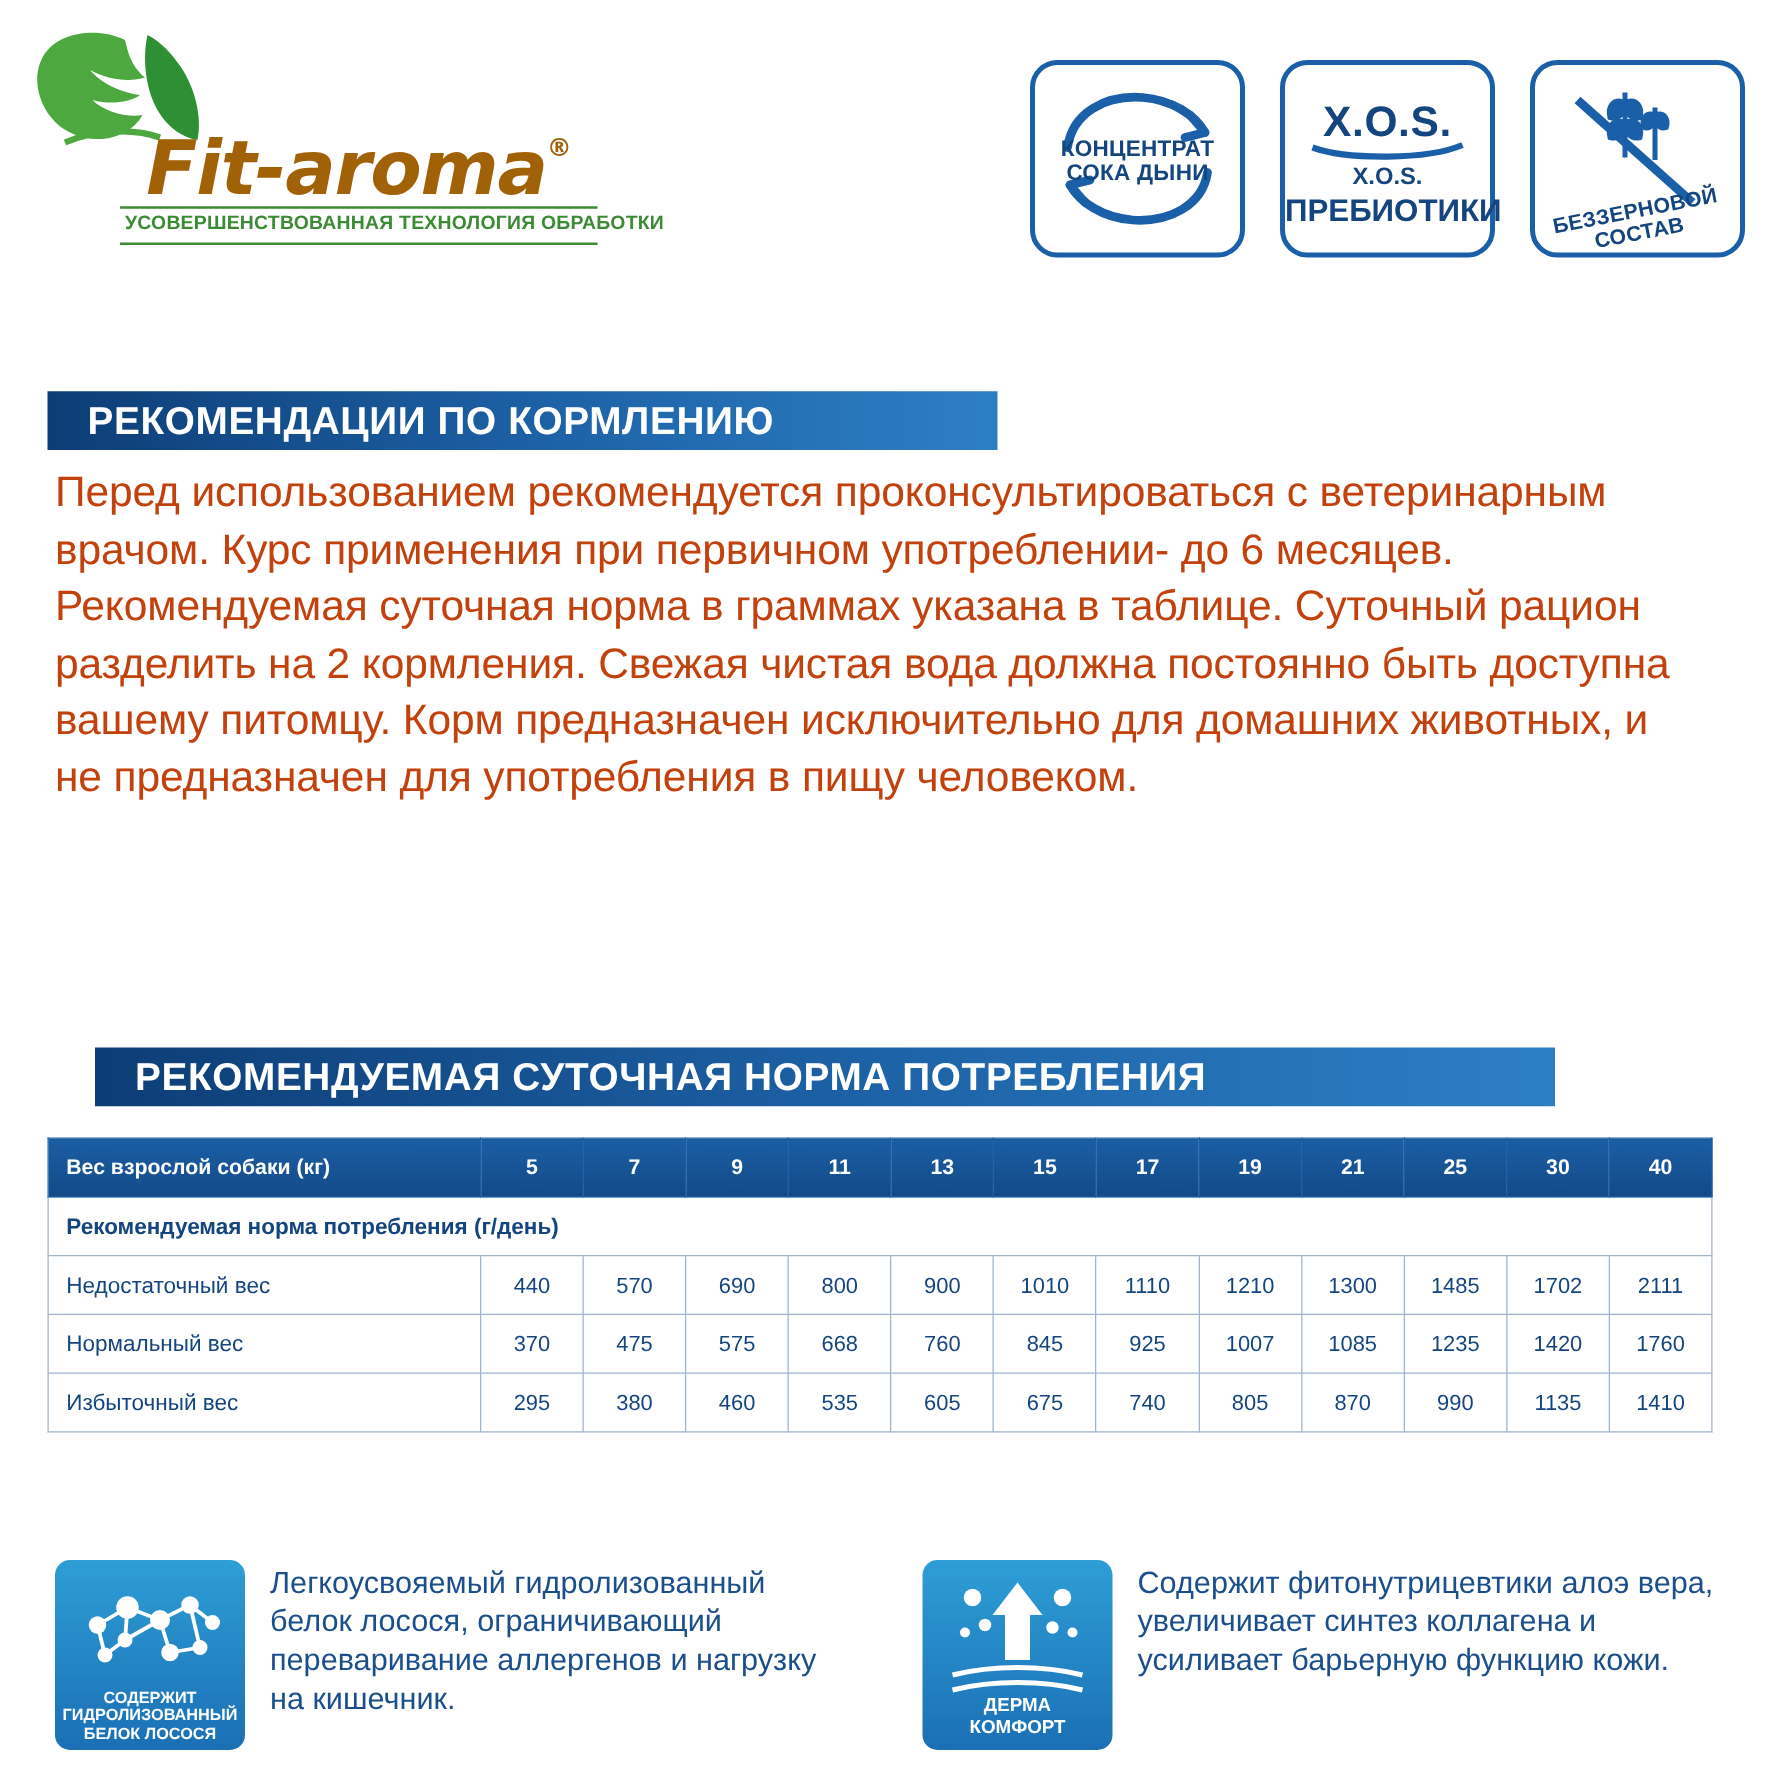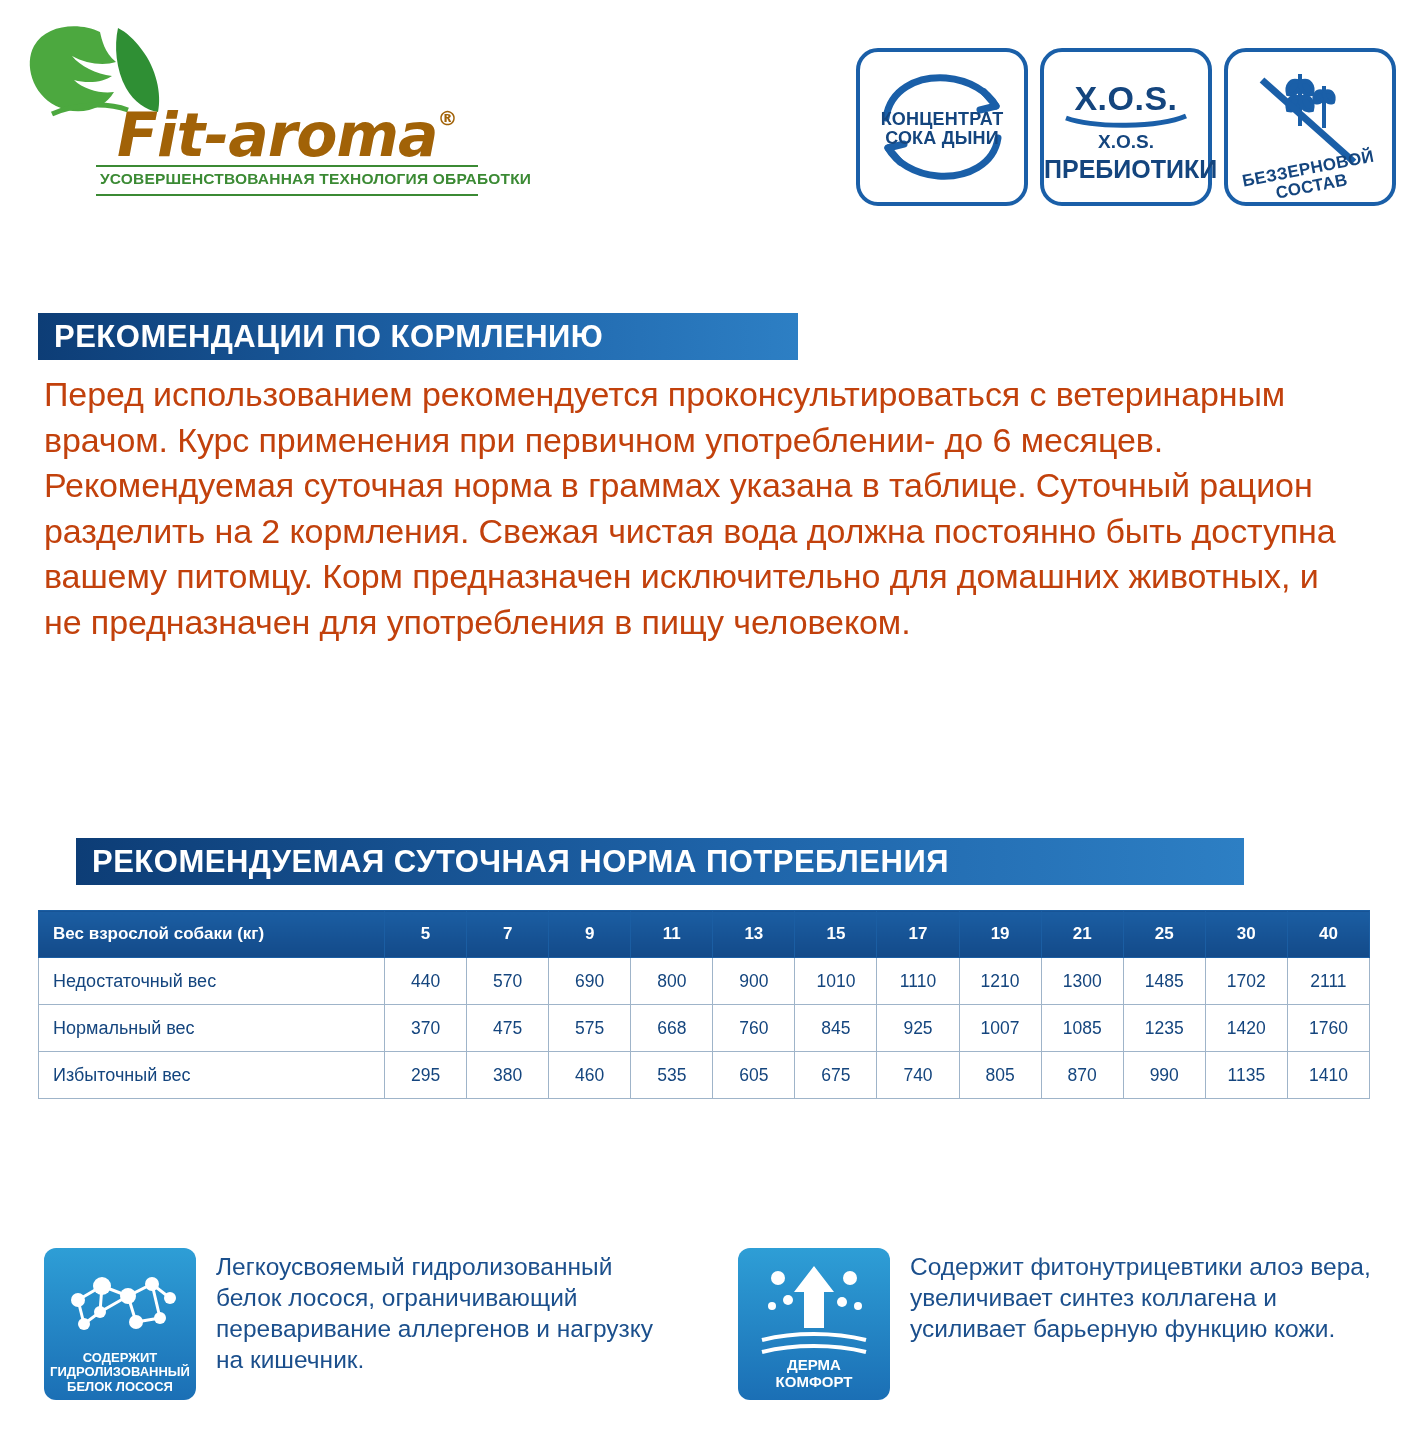--- a/index.html
+++ b/index.html
@@ -76,21 +76,21 @@
     height: 2px;
     background: #3b8a34;
   }
 
   
   .badges {
     position: absolute;
     right: 22px;
     top: 48px;
     display: flex;
-    gap: 12px;
+    gap: 28px;
   }
   .badge {
     width: 172px;
     height: 158px;
     border: 4px solid #1a5fa8;
     border-radius: 22px;
     background: #ffffff;
     position: relative;
     box-sizing: border-box;
   }
@@ -134,21 +134,21 @@
     position: relative;
     margin: 0 0 0 38px;
     height: 47px;
     background: linear-gradient(90deg,#0d3d76 0%, #1e63a8 55%, #2d7fc4 100%);
     display: flex;
     align-items: center;
     color: #ffffff;
     font-size: 31px;
     font-weight: bold;
     letter-spacing: 0.5px;
-    padding-left: 16px;
+    padding-left: 32px;
     box-sizing: border-box;
   }
   #head-feeding { width: 760px; top: 88px; }
   #head-norm    { width: 1168px; top: 0; }
 
   .para {
     position: absolute;
     left: 44px;
     top: 372px;
     width: 1320px;
@@ -328,20 +328,23 @@
         <th>15</th>
         <th>17</th>
         <th>19</th>
         <th>21</th>
         <th>25</th>
         <th>30</th>
         <th>40</th>
       </tr>
     </thead>
     <tbody>
+      <tr>
+        <td class="subhead" colspan="13">Рекомендуемая норма потребления (г/день)</td>
+      </tr>
 
       <tr>
         <td class="rowlabel">Недостаточный вес</td>
         <td>440</td>
         <td>570</td>
         <td>690</td>
         <td>800</td>
         <td>900</td>
         <td>1010</td>
         <td>1110</td>

